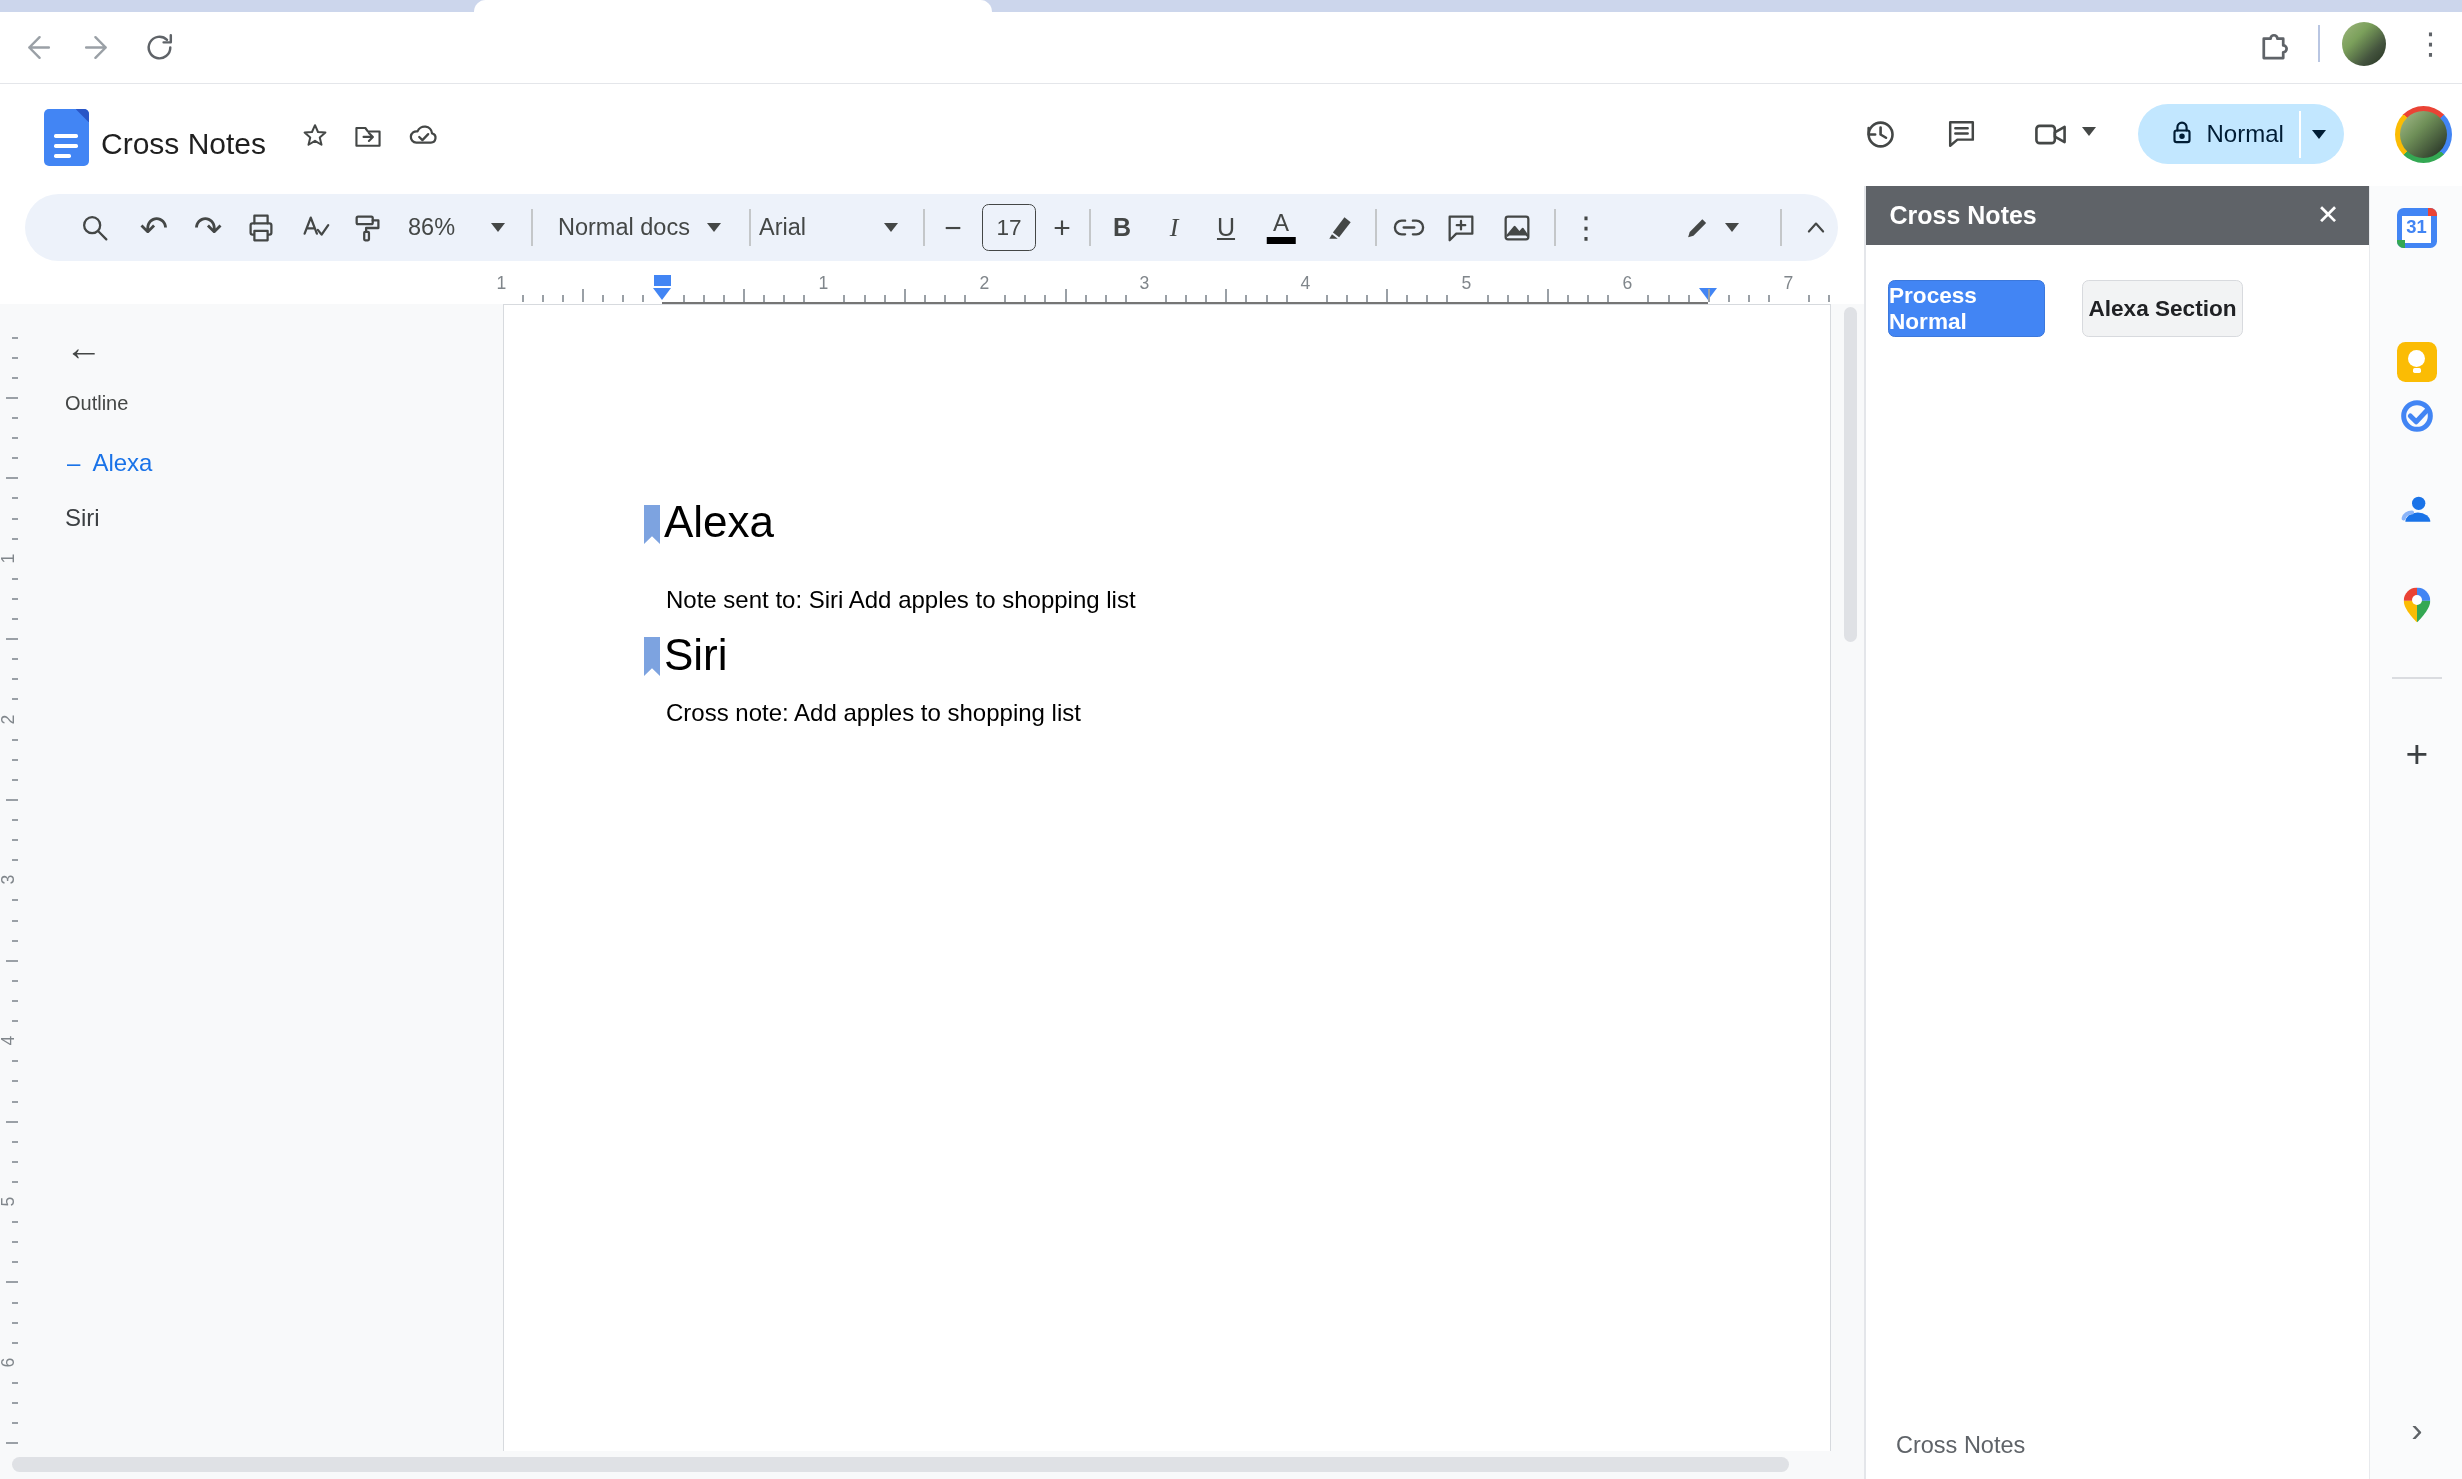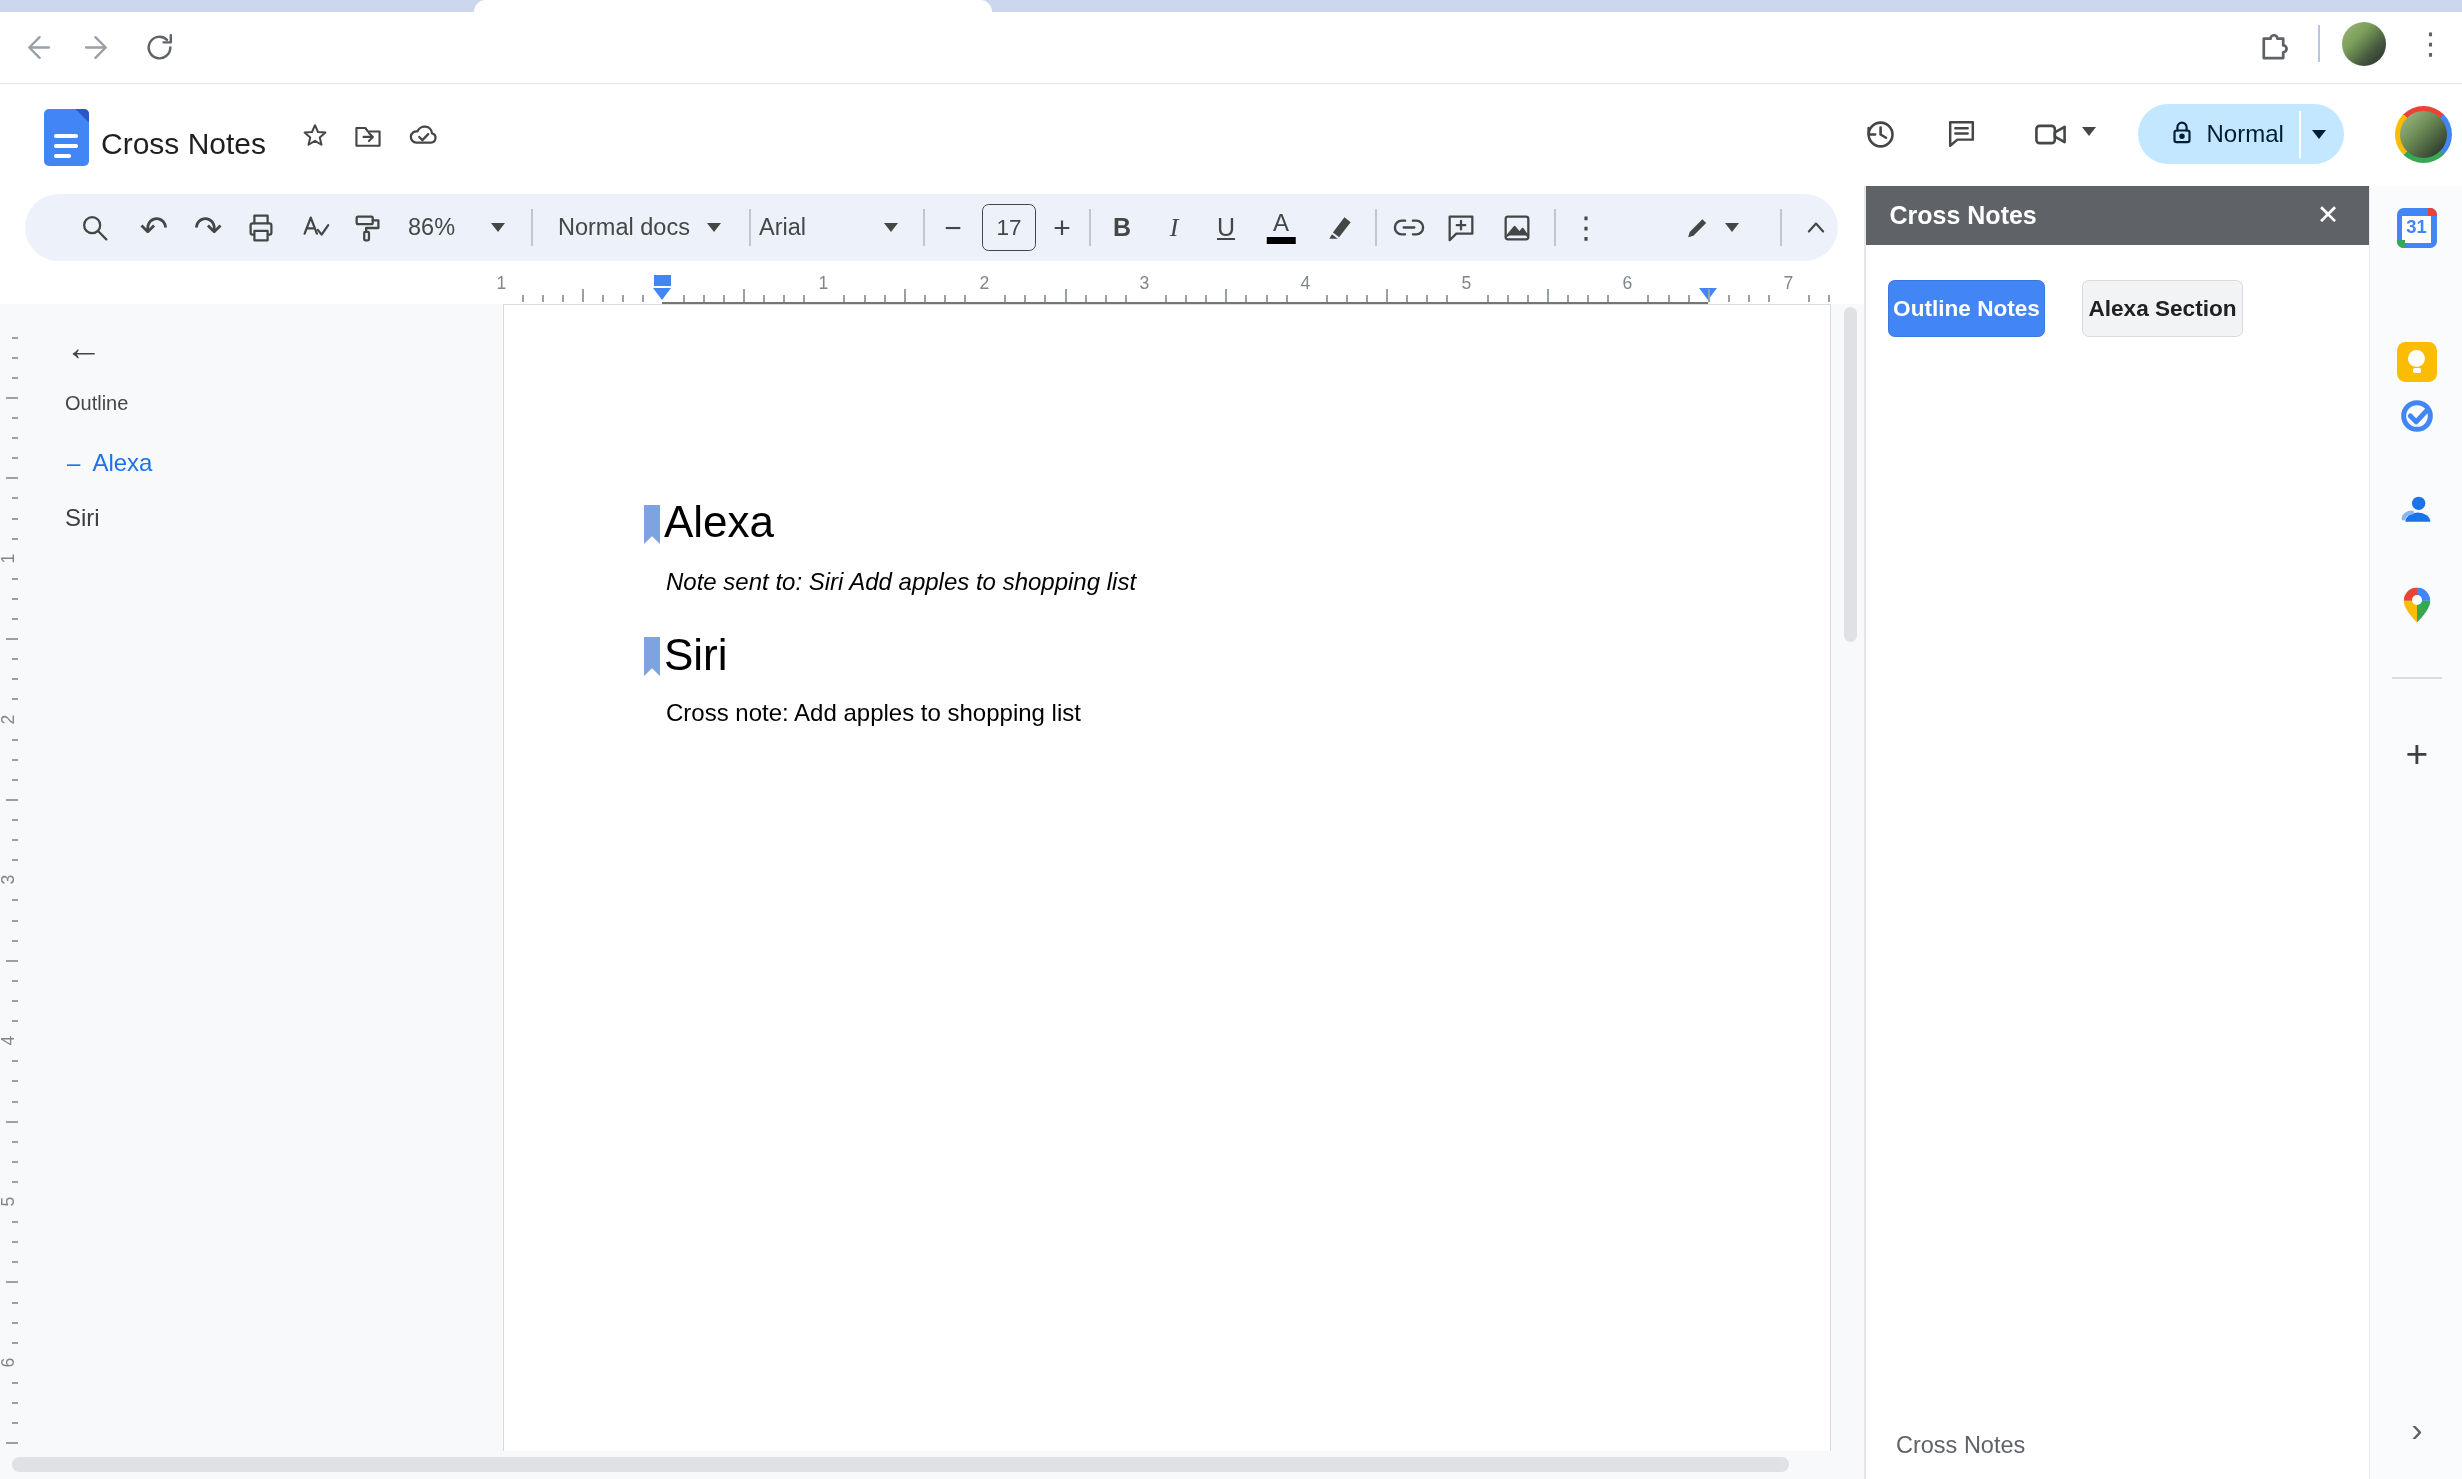--- a/index.html
+++ b/index.html
@@ -470,32 +470,32 @@
   <div class="abs outline-item" style="left:67px;top:449px;color:#1a73e8;">
     <span>–</span>&nbsp;
     <span>Alexa</span>
   </div>
   <div class="abs outline-item" style="left:65px;top:504px;color:#3c4043;">
     <span>Siri</span>
   </div>
 
   <div class="abs bookmark" style="left:644px;top:505px;"></div>
   <div class="abs doc-h1" style="left:664px;top:497px;">Alexa</div>
-  <div class="abs doc-body" style="left:666px;top:568px;font-style:italic;">Note sent to: Siri Add apples to shopping list</div>
+  <div class="abs doc-body" style="left:666px;top:586px;">Note sent to: Siri Add apples to shopping list</div>
   <div class="abs bookmark" style="left:644px;top:637px;"></div>
   <div class="abs doc-h1" style="left:664px;top:630px;">Siri</div>
   <div class="abs doc-body" style="left:666px;top:699px;">Cross note: Add apples to shopping list</div>
 
   <div class="abs panel-divider"></div>
   <div class="abs panel">
     <div class="panel-header">
       <span class="panel-title">Cross Notes</span>
       <span class="panel-close">✕</span>
     </div>
-    <div class="btn btn-primary">Outline Notes</div>
+    <div class="btn btn-primary">Process Normal</div>
     <div class="btn btn-secondary">Alexa Section</div>
     <div class="panel-footer">Cross Notes</div>
   </div>
 
   <div class="abs rail">
     <div class="rail-ic cal" style="top:22px;">
       <div class="white"></div>
         <div class="num">31</div>
         <div class="g"></div>
         <div class="r"></div>

